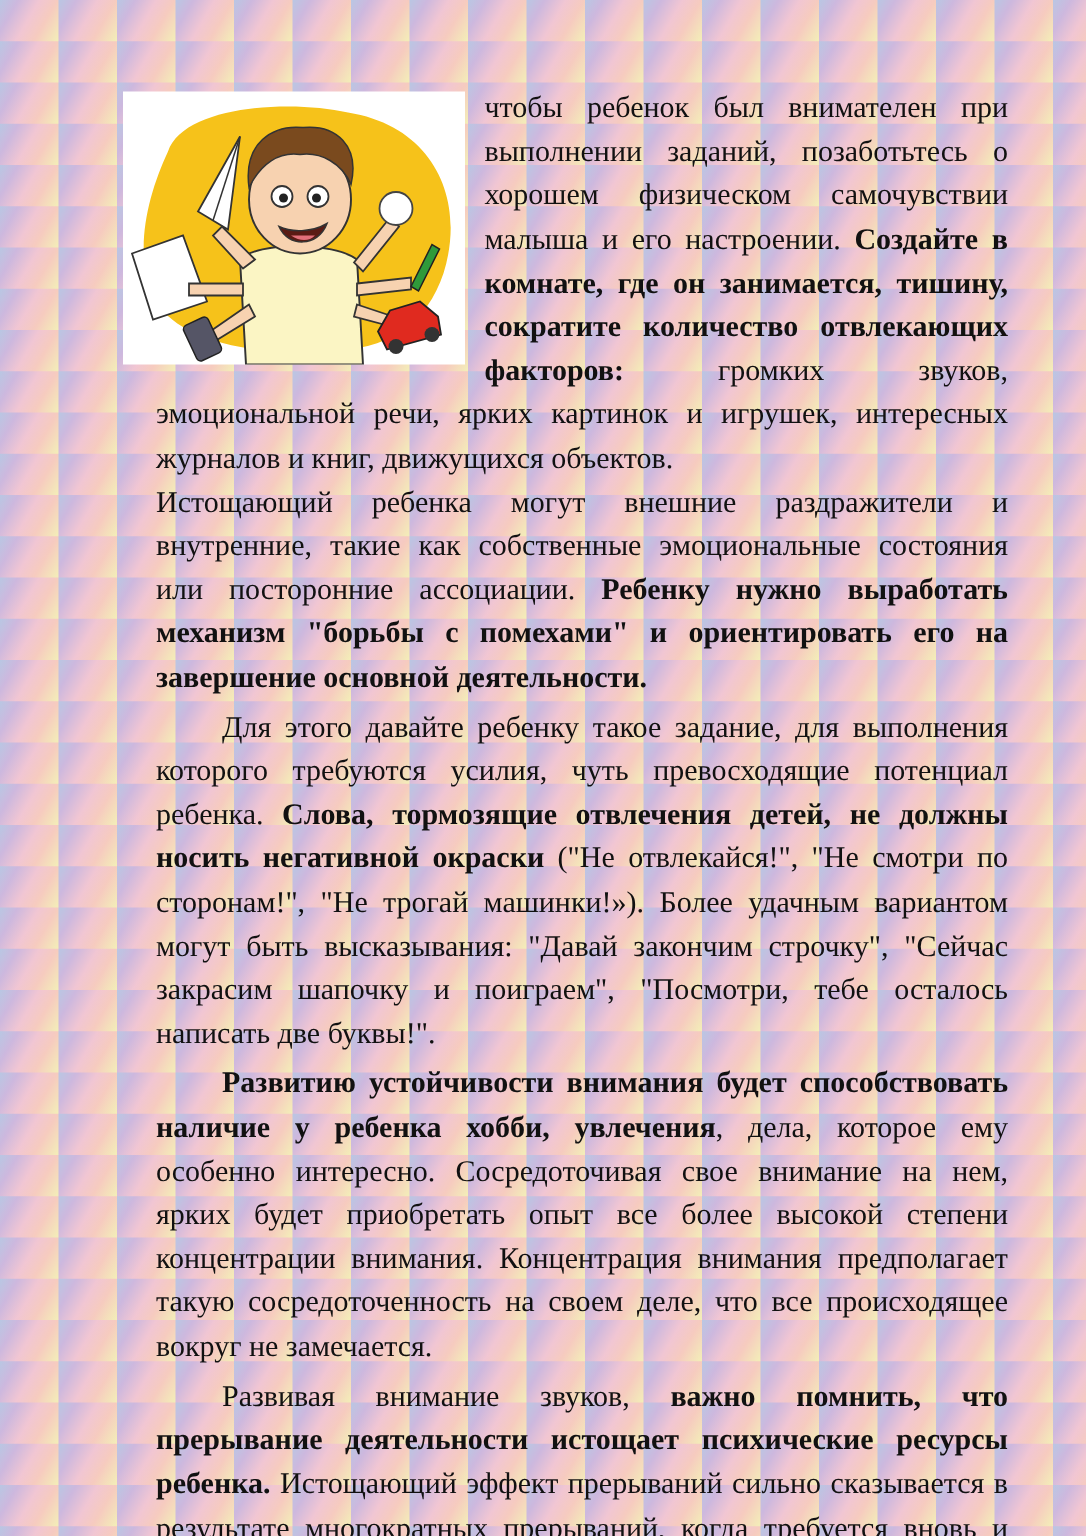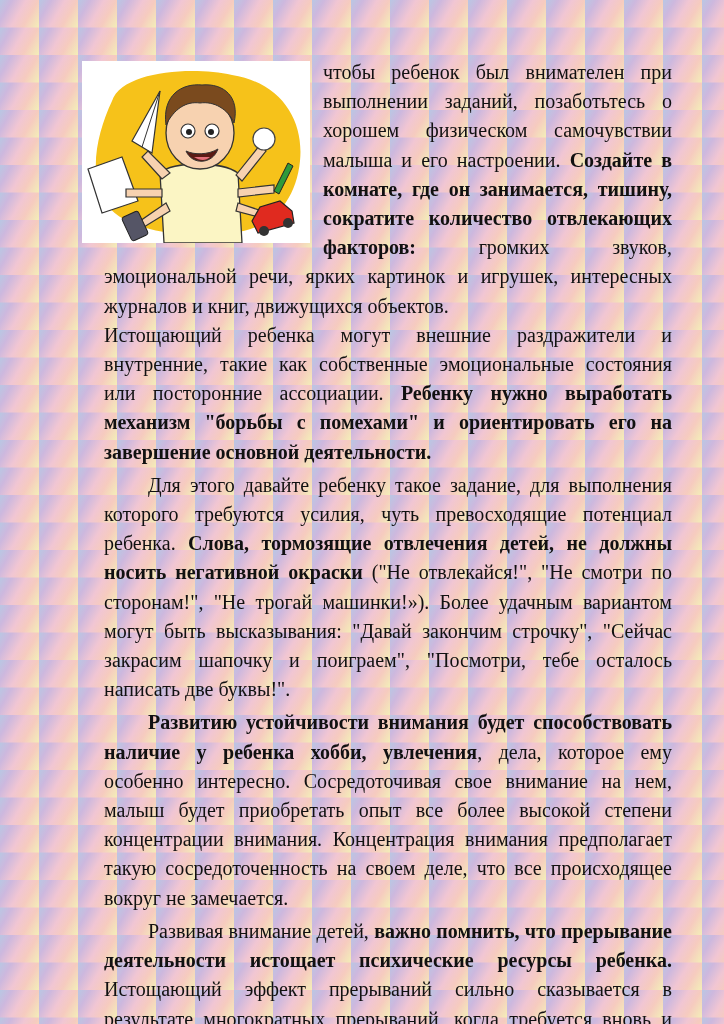--- a/index.html
+++ b/index.html
@@ -79,19 +79,19 @@
   </p>
   <p>
     <span>Истощающий ребенка могут внешние раздражители и внутренние, такие как собственные эмоциональные состояния или посторонние ассоциации. </span><b>Ребенку нужно выработать механизм "борьбы с помехами" и ориентировать его на завершение основной деятельности.</b>
   </p>
   <div class="gap"></div>
   <p class="indent">
     <span>Для этого давайте ребенку такое задание, для выполнения которого требуются усилия, чуть превосходящие потенциал ребенка. </span><b>Слова, тормозящие отвлечения детей, не должны носить негативной окраски</b><span> ("Не отвлекайся!", "Не смотри по сторонам!", "Не трогай машинки!»). Более удачным вариантом могут быть высказывания: "Давай закончим строчку", "Сейчас закрасим шапочку и поиграем", "Посмотри, тебе осталось написать две буквы!".</span>
   </p>
   <div class="gap"></div>
   <p class="indent">
-    <b>Развитию устойчивости внимания будет способствовать наличие у ребенка хобби, увлечения</b><span>, дела, которое ему особенно интересно. Сосредоточивая свое внимание на нем, малыш будет приобретать опыт все более высокой степени концентрации внимания. Концентрация внимания предполагает такую сосредоточенность на своем деле, что все происходящее вокруг не замечается.</span>
+    <b>Развитию устойчивости внимания будет способствовать наличие у ребенка хобби, увлечения</b><span>, дела, которое ему особенно интересно. Сосредоточивая свое внимание на нем, ярких будет приобретать опыт все более высокой степени концентрации внимания. Концентрация внимания предполагает такую сосредоточенность на своем деле, что все происходящее вокруг не замечается.</span>
   </p>
   <div class="gap"></div>
   <p class="indent">
-    <span>Развивая внимание детей, </span><b>важно помнить, что прерывание деятельности истощает психические ресурсы ребенка.</b><span> Истощающий эффект прерываний сильно сказывается в результате многократных прерываний, когда требуется вновь и вновь возвращаться к первоначальной</span>
+    <span>Развивая внимание звуков, </span><b>важно помнить, что прерывание деятельности истощает психические ресурсы ребенка.</b><span> Истощающий эффект прерываний сильно сказывается в результате многократных прерываний, когда требуется вновь и вновь возвращаться к первоначальной</span>
   </p>
 </div>
 
 </body></html>

